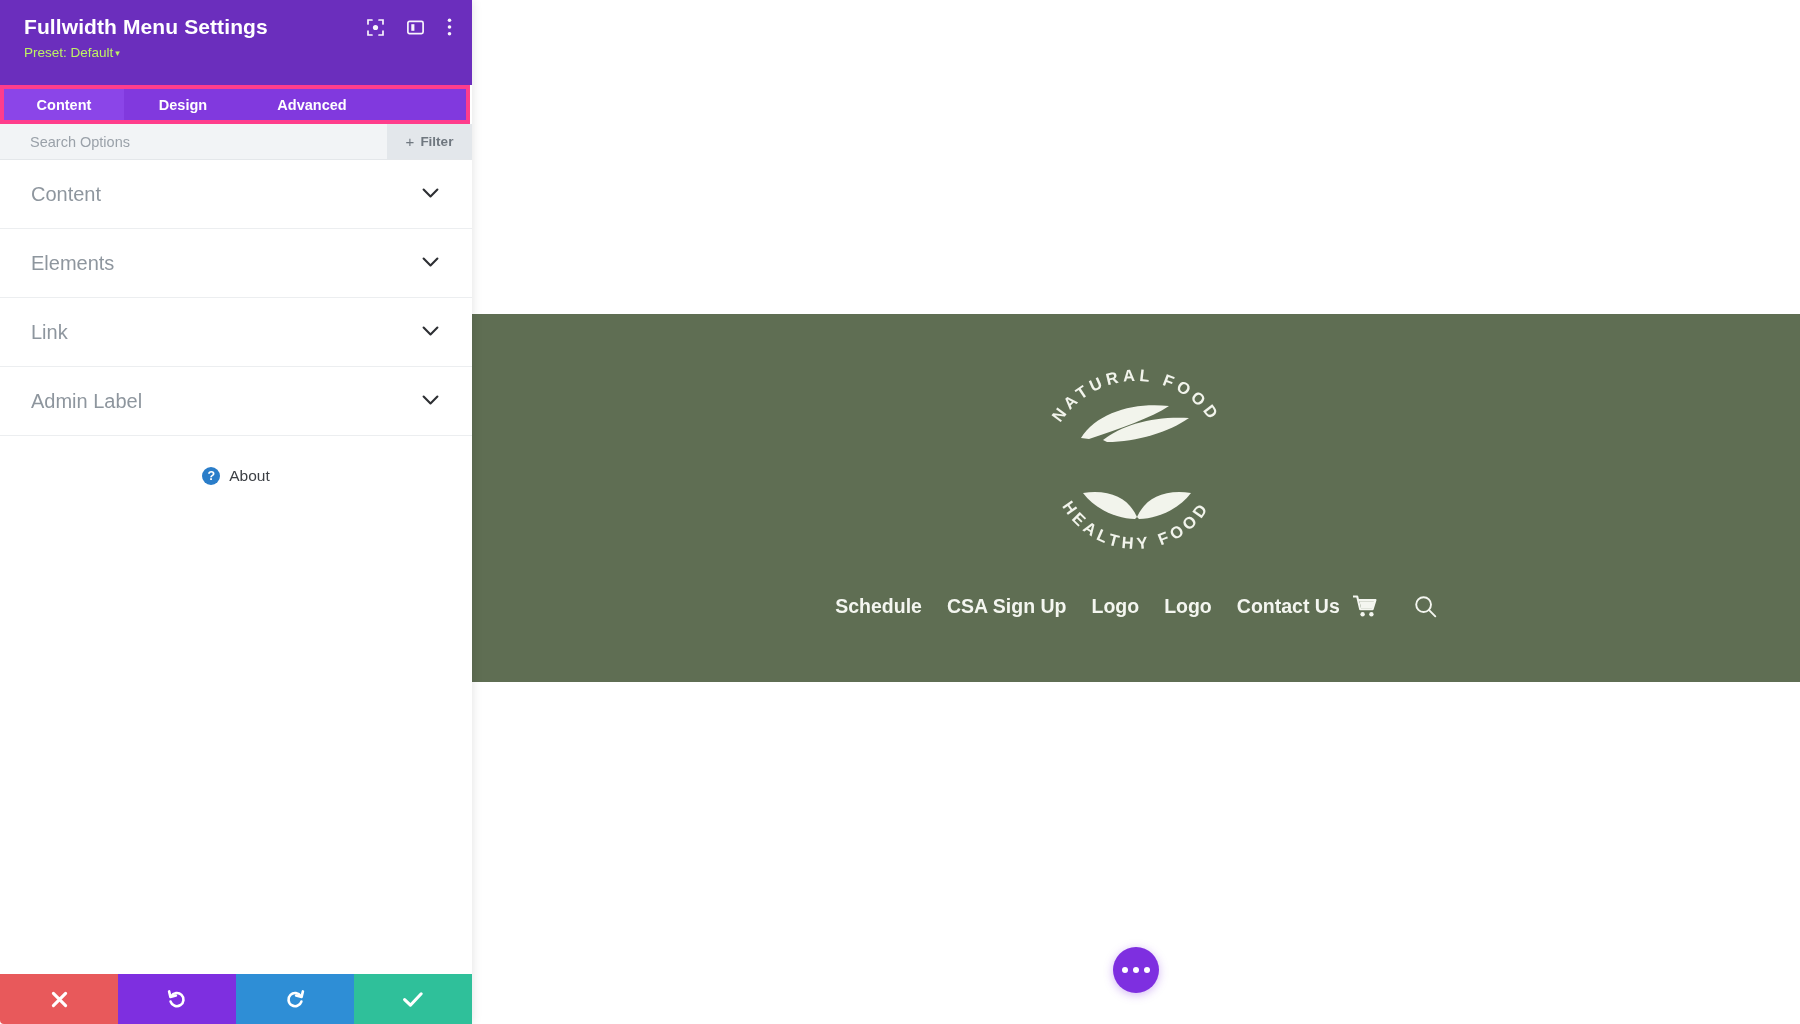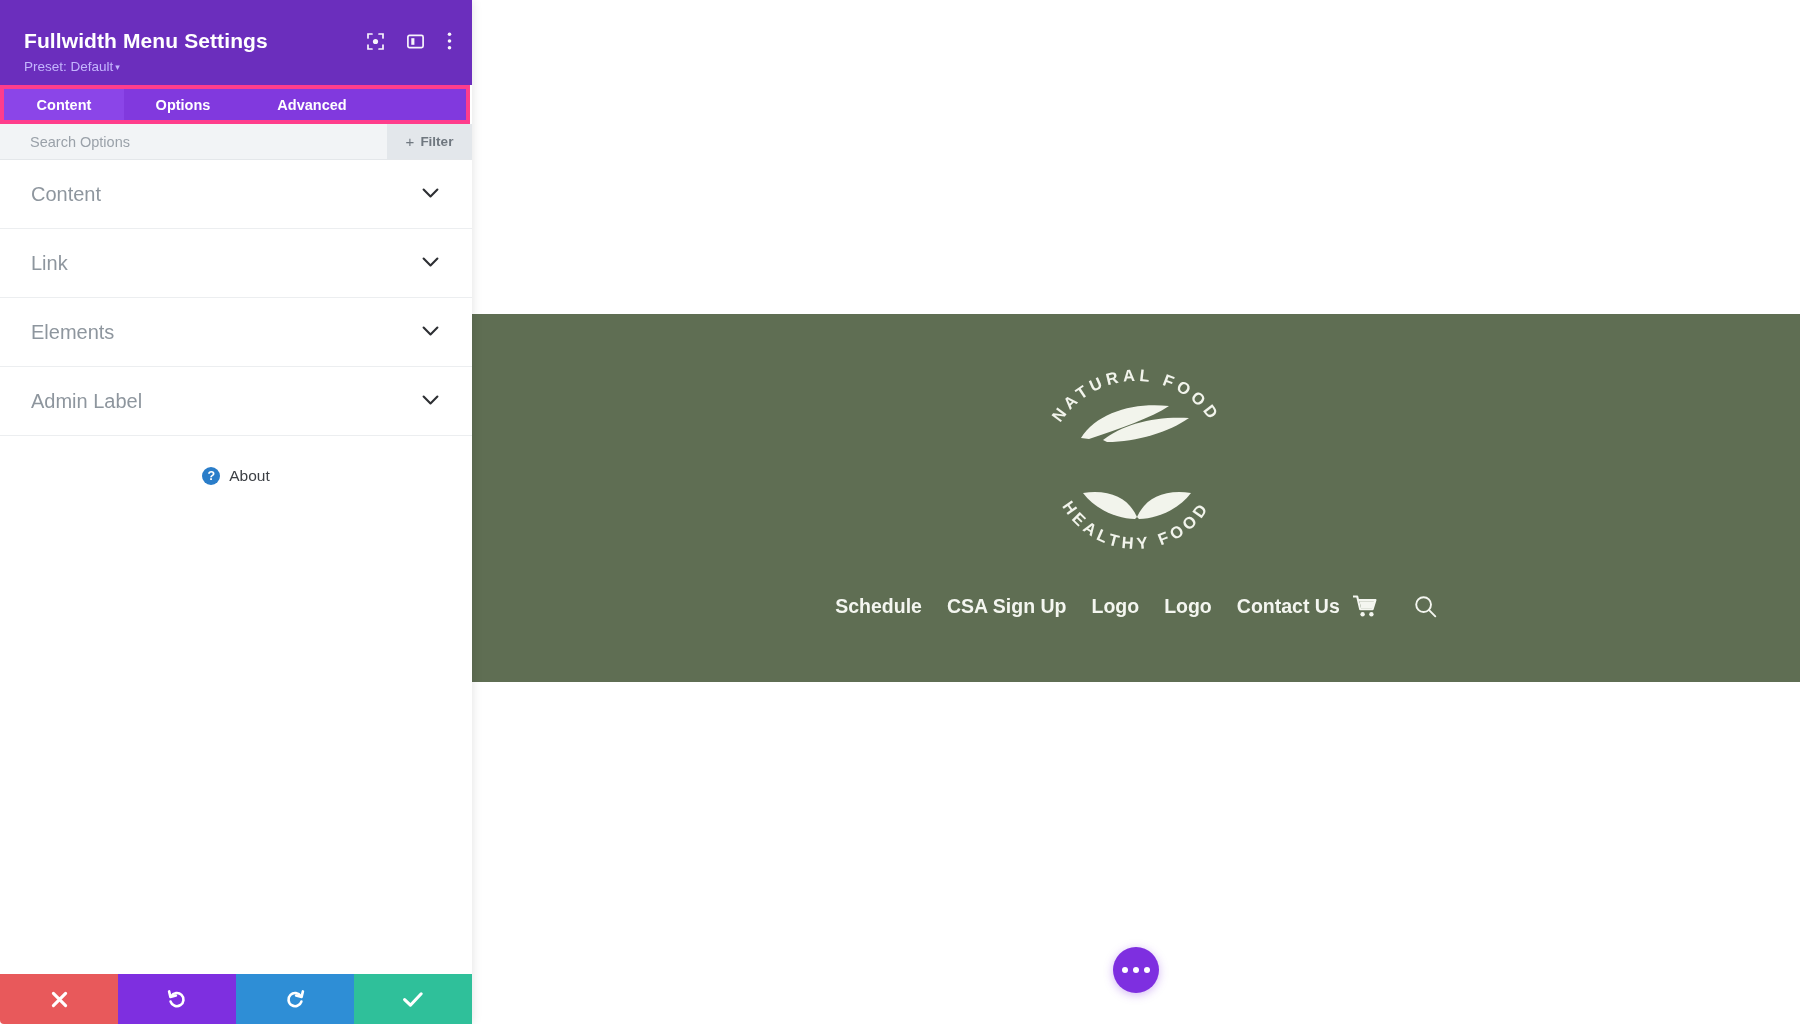--- a/index.html
+++ b/index.html
@@ -17,37 +17,37 @@
     width: 472px; height: 1024px;
     background: #ffffff;
     display: flex; flex-direction: column;
     box-shadow: 0 0 10px rgba(0,0,0,0.12);
     z-index: 20;
   }
 
   
   .panel-header {
     background: #6B2EBD;
-    padding: 28px 20px 12px 24px;
+    padding: 14px 20px 12px 24px;
     position: relative;
     height: 85px;
     flex: 0 0 auto;
   }
   .panel-title-row { display: flex; align-items: flex-start; justify-content: space-between; }
   .panel-title {
     color: #ffffff;
     font-size: 21px;
     font-weight: bold;
     letter-spacing: 0.1px;
     line-height: 26px;
   }
   .header-icons { display: flex; align-items: center; gap: 23px; margin-top: 4px; }
   .hdr-icon { cursor: pointer; display: block; opacity: 0.95; }
   .preset-line {
-    color: #c4b5fd;
+    color: #bef264;
     font-size: 13.5px;
     margin-top: 5px;
     line-height: 16px;
     cursor: pointer;
     display: inline-block;
   }
   .preset-caret { font-size: 9px; margin-left: 2px; vertical-align: 1px; }
 
   
   .tabbar-wrap {
@@ -237,21 +237,21 @@
         </div>
       </div>
       <div class="preset-line">
         <span>Preset: Default</span><span class="preset-caret">▾</span>
       </div>
     </div>
 
     <div class="tabbar-wrap">
       <div class="tabbar">
         <div class="tab tab-content active">Content</div>
-        <div class="tab tab-design">Options</div>
+        <div class="tab tab-design">Design</div>
         <div class="tab tab-advanced">Advanced</div>
       </div>
     </div>
 
     <div class="search-row">
       <input class="search-input" type="text" placeholder="Search Options" style="">
       <div class="filter-btn">
         <span class="filter-plus">+</span>
         <span>Filter</span>
       </div>
@@ -263,30 +263,30 @@
         <span class="section-label">Content</span>
         <span class="chev">
           <svg width="17" height="11" viewBox="0 0 17 11">
               <path d="M1.6 1.6L8.5 8.5l6.9-6.9" fill="none" stroke="#2d2f33" stroke-width="2.1" stroke-linecap="round" stroke-linejoin="round"></path>
             </svg>
         </span>
       </div>
 
 
       <div class="section-row">
-        <span class="section-label">Link</span>
+        <span class="section-label">Elements</span>
         <span class="chev">
           <svg width="17" height="11" viewBox="0 0 17 11">
               <path d="M1.6 1.6L8.5 8.5l6.9-6.9" fill="none" stroke="#2d2f33" stroke-width="2.1" stroke-linecap="round" stroke-linejoin="round"></path>
             </svg>
         </span>
       </div>
 
       <div class="section-row">
-        <span class="section-label">Elements</span>
+        <span class="section-label">Link</span>
         <span class="chev">
           <svg width="17" height="11" viewBox="0 0 17 11">
               <path d="M1.6 1.6L8.5 8.5l6.9-6.9" fill="none" stroke="#2d2f33" stroke-width="2.1" stroke-linecap="round" stroke-linejoin="round"></path>
             </svg>
         </span>
       </div>
 
 
       <div class="section-row">
         <span class="section-label">Admin Label</span>

